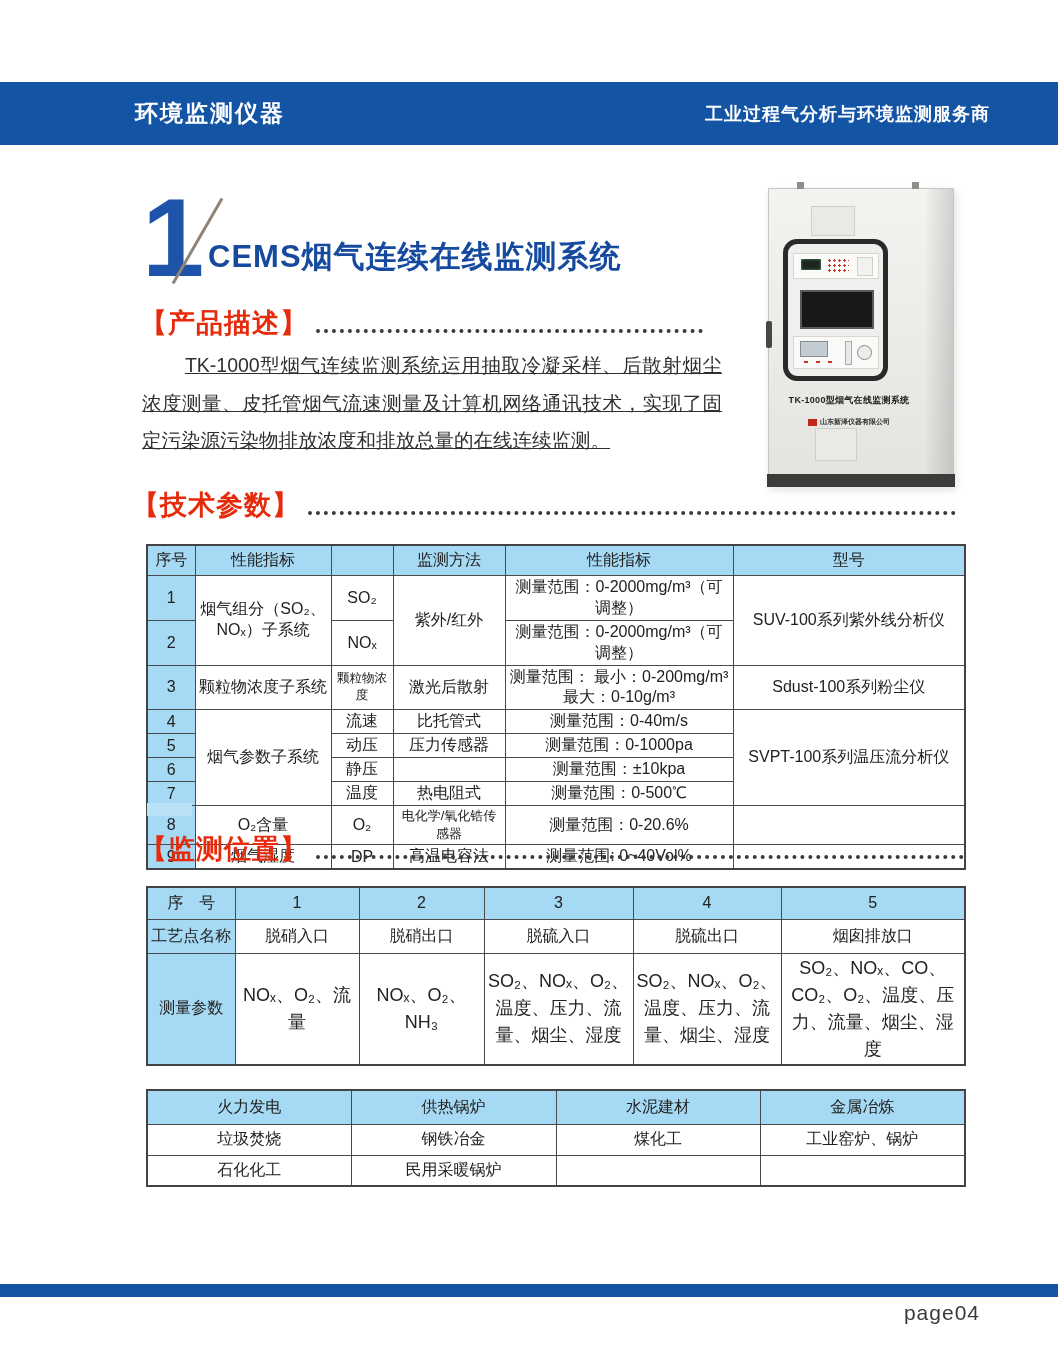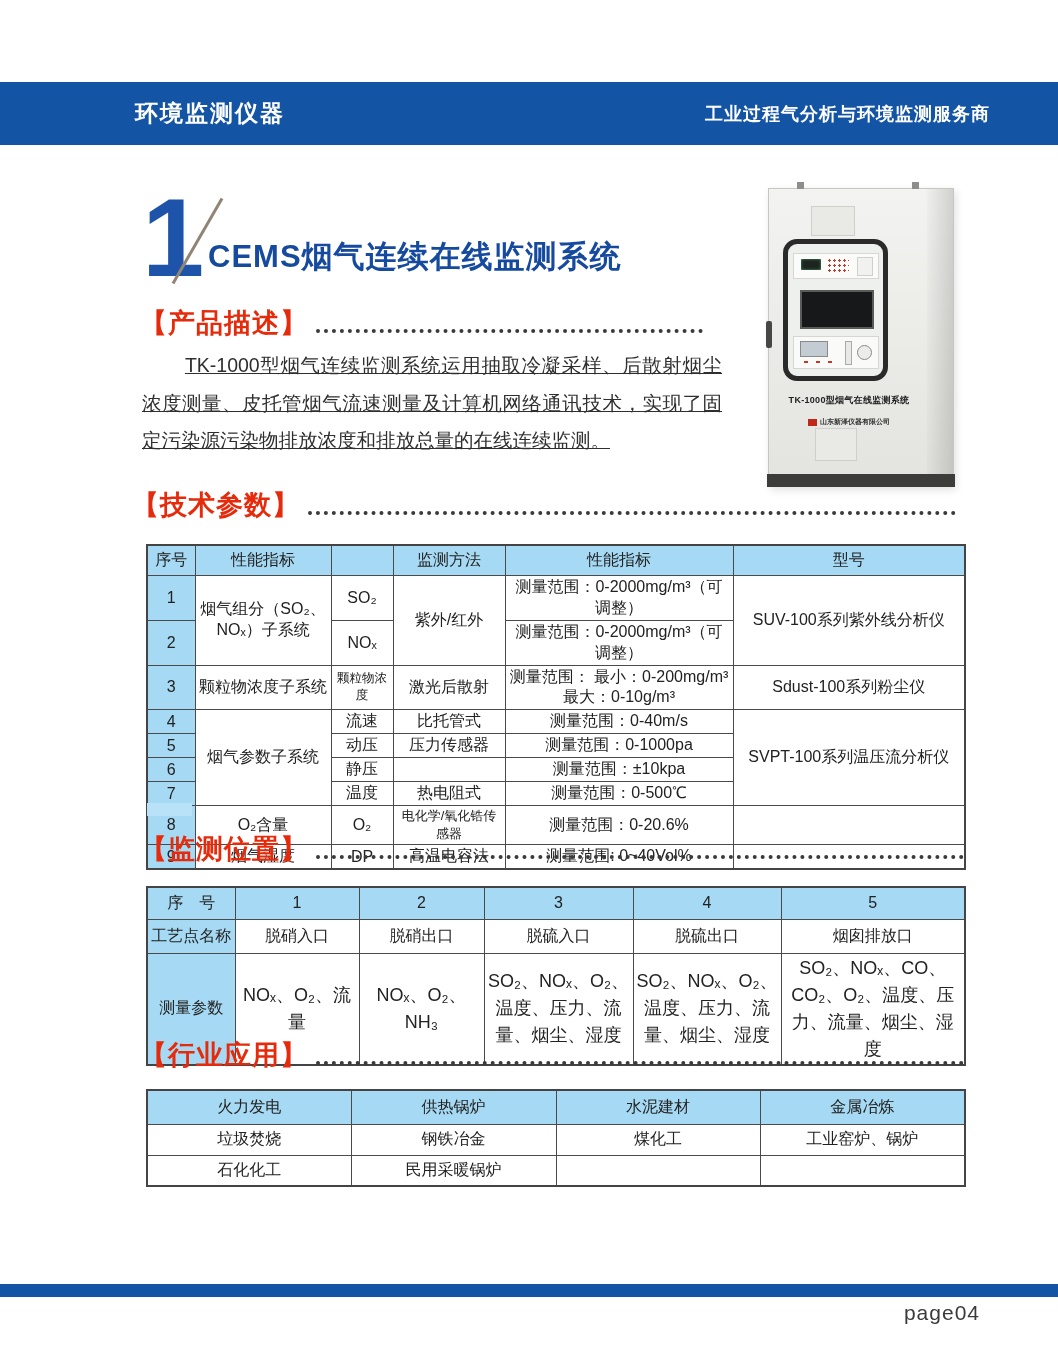--- a/index.html
+++ b/index.html
@@ -258,24 +258,20 @@
       <td class="hd">测量参数</td>
       <td class="wrap">NOₓ、O₂、流量</td>
       <td class="wrap">NOₓ、O₂、NH₃</td>
       <td class="wrap">SO₂、NOₓ、O₂、温度、压力、流量、烟尘、湿度</td>
       <td class="wrap">SO₂、NOₓ、O₂、温度、压力、流量、烟尘、湿度</td>
       <td class="wrap">SO₂、NOₓ、CO、CO₂、O₂、温度、压力、流量、烟尘、湿度</td>
     </tr>
   </tbody>
     </table>
 
-  <div class="sec-head" style="left:140px; top:1037px; width:824px;">
-    <span class="sec-label">【行业应用】</span>
-    <span class="dots"></span>
-  </div>
 
   <table class="tbl" style="left:146px; top:1089px; width:818px;">
     <colgroup>
         <col style="width:204px">
         <col style="width:205px">
         <col style="width:204px">
         <col style="width:205px">
       </colgroup>
     <tbody>
         <tr class="rh34">

